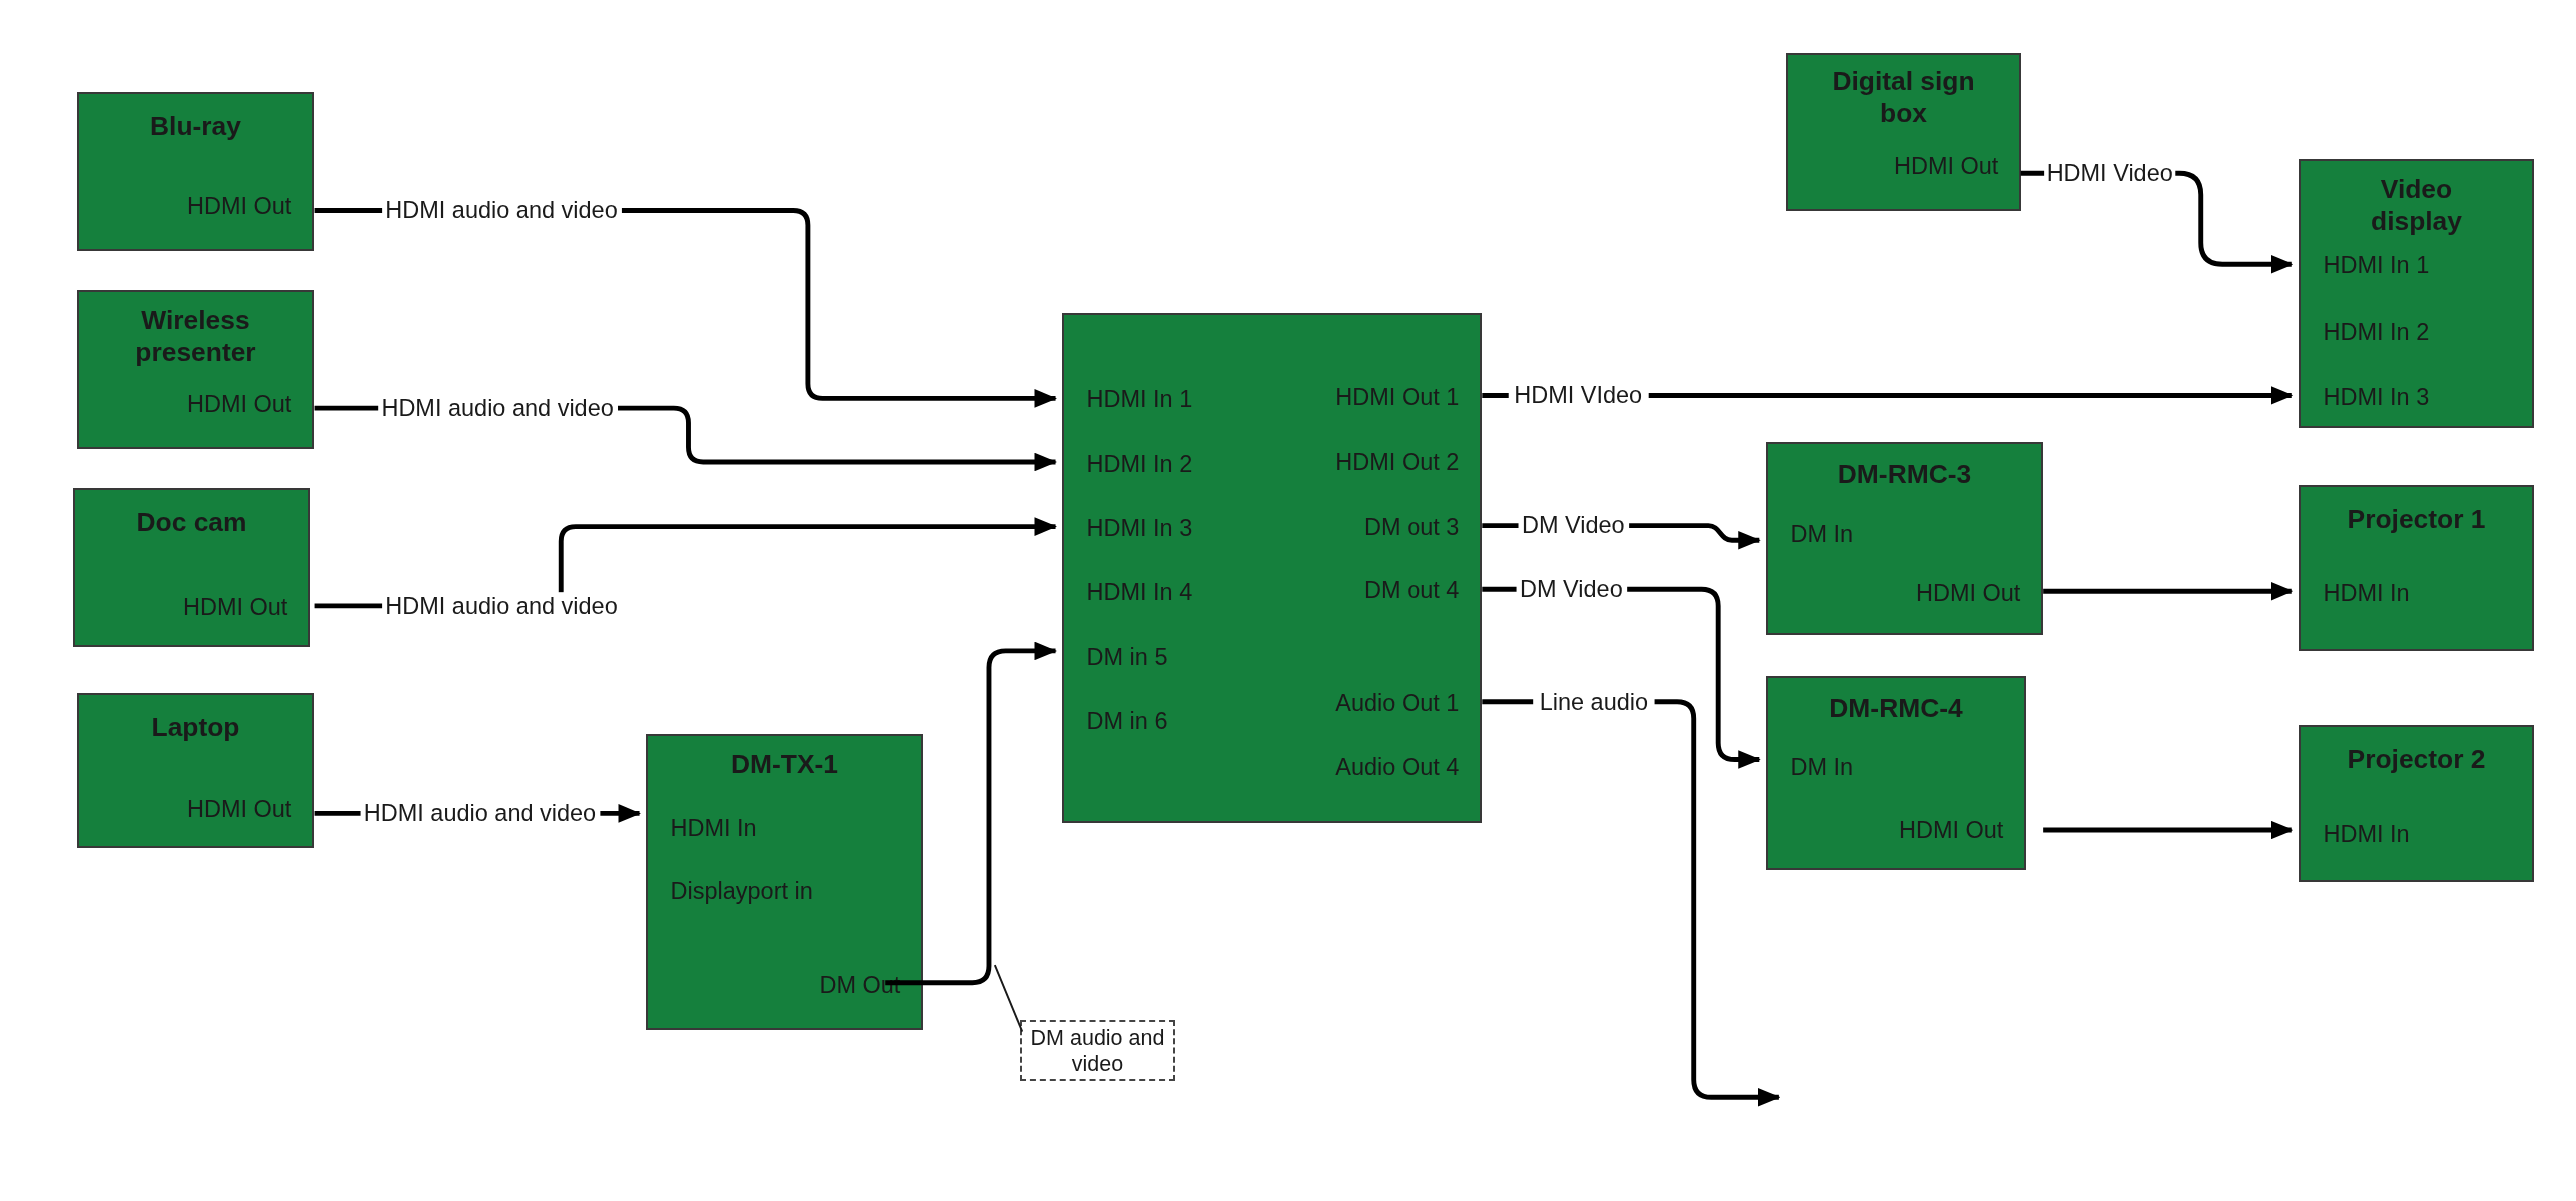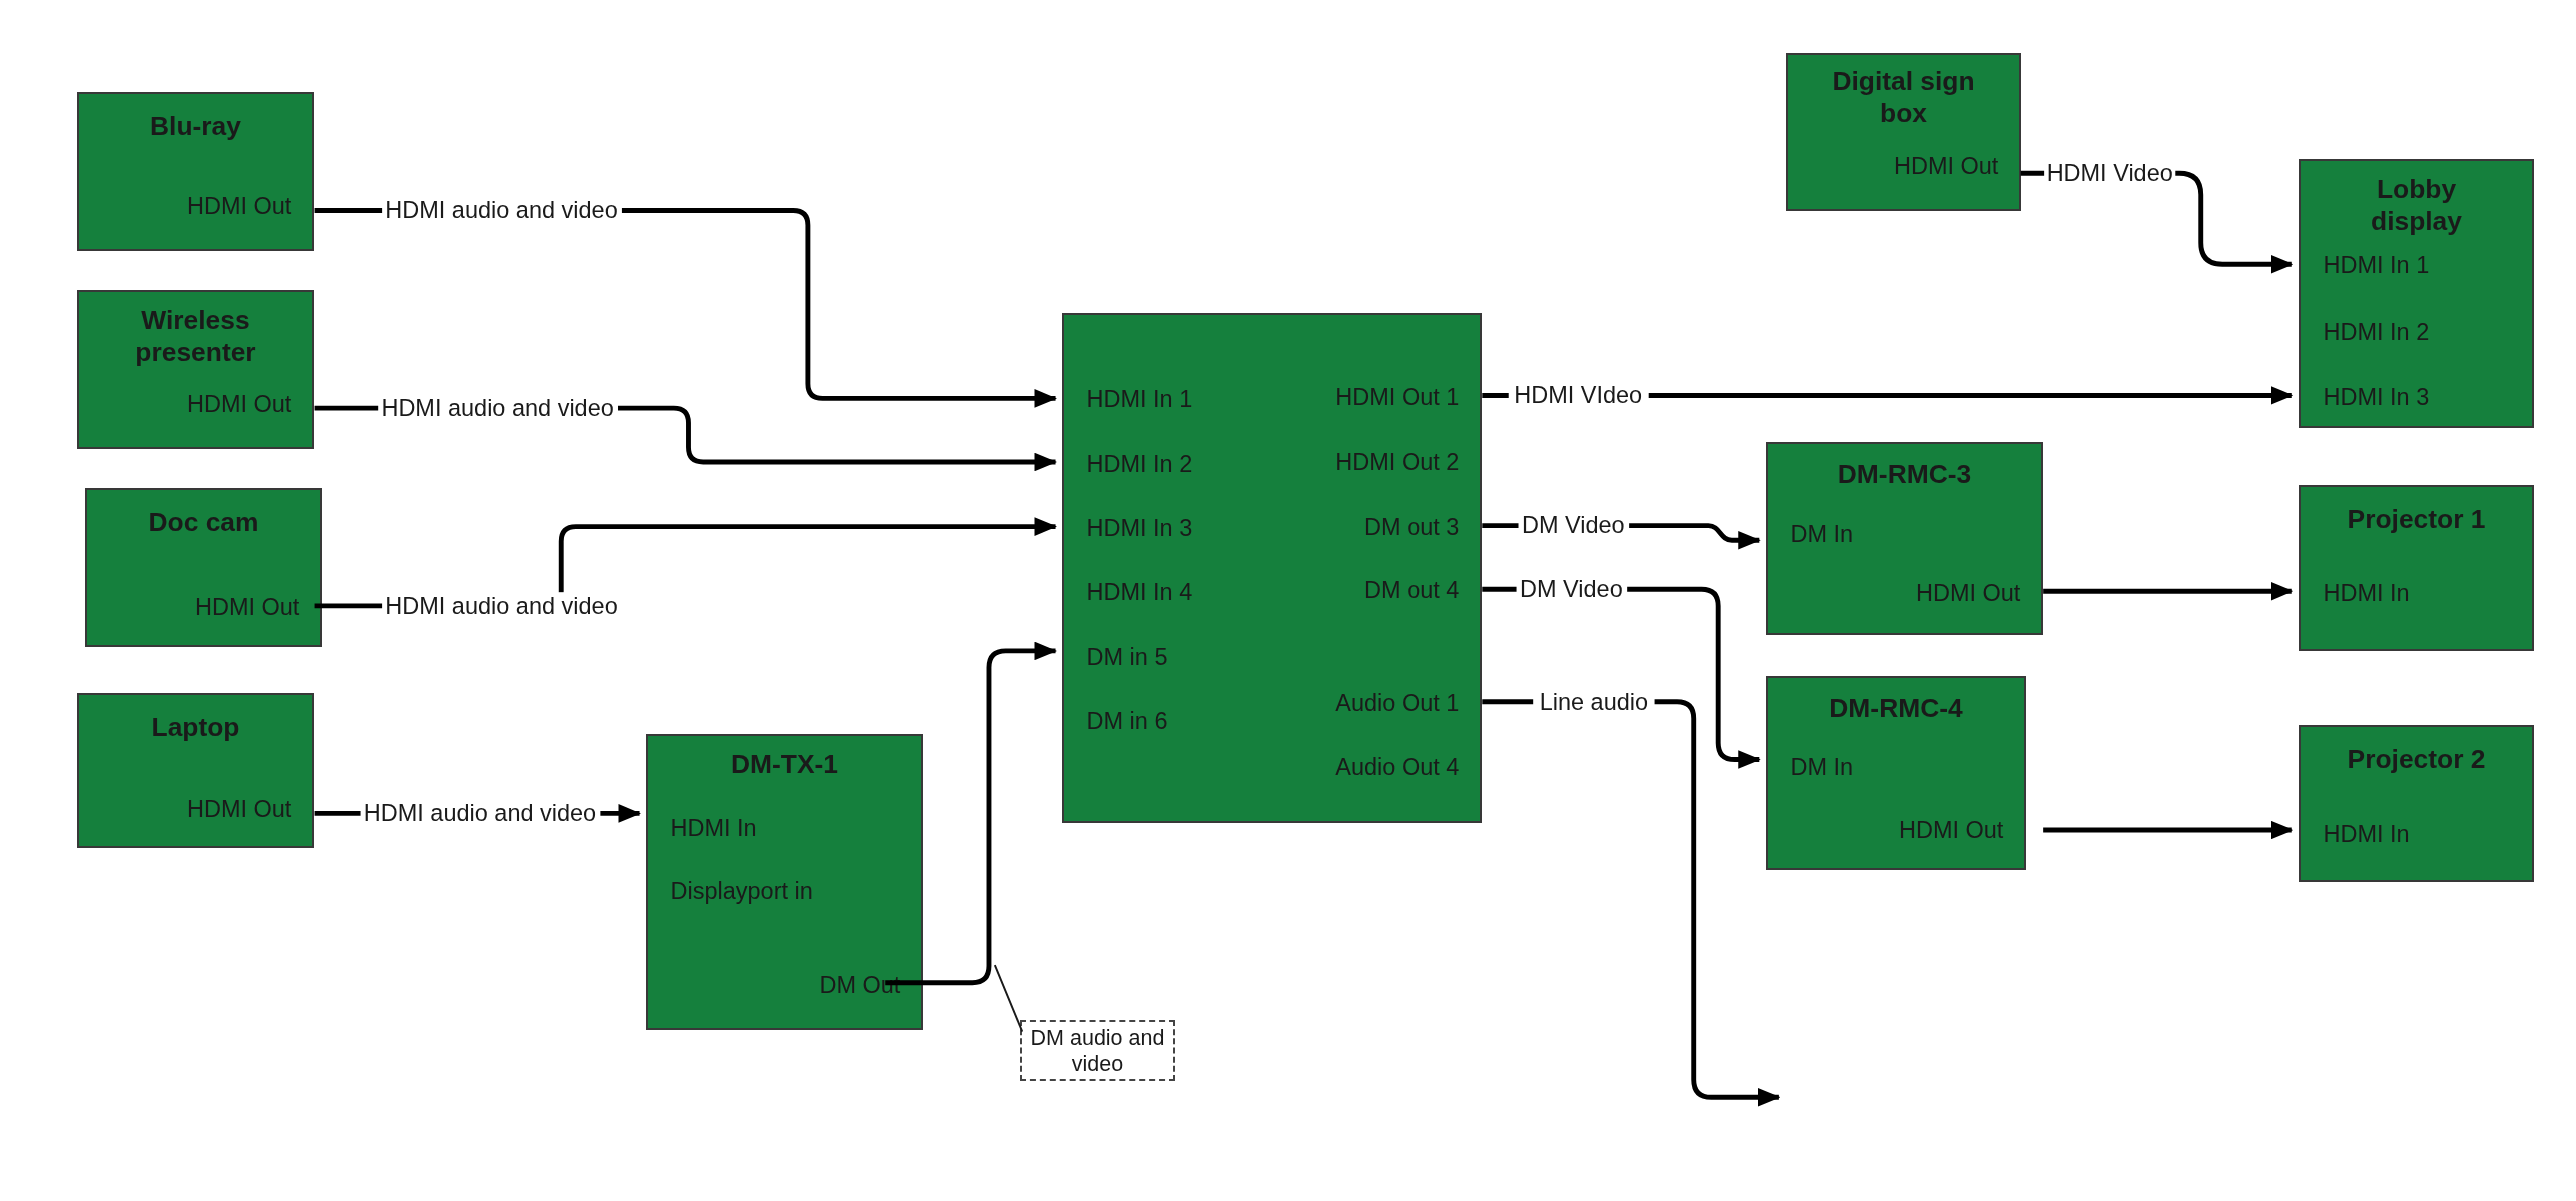--- a/index.html
+++ b/index.html
@@ -89,21 +89,21 @@
   <div class="node" style="left:77px;top:92px;width:237px;height:159px;">
     <div class="title">Blu-ray</div>
     <div class="port r" style="top:98px;">HDMI Out</div>
   </div>
 
   <div class="node" style="left:77px;top:290px;width:237px;height:159px;">
     <div class="title" style="margin-top:11.7px;max-width:176px;">Wireless presenter</div>
     <div class="port r" style="top:98px;">HDMI Out</div>
   </div>
 
-  <div class="node" style="left:85px;top:488px;width:237px;height:159px;">
+  <div class="node" style="left:73px;top:488px;width:237px;height:159px;">
     <div class="title">Doc cam</div>
     <div class="port r" style="top:103px;">HDMI Out</div>
   </div>
 
   <div class="node" style="left:77px;top:693px;width:237px;height:155px;">
     <div class="title">Laptop</div>
     <div class="port r" style="top:100px;">HDMI Out</div>
   </div>
 
   <div class="node" style="left:646px;top:734px;width:277px;height:296px;">
@@ -127,21 +127,21 @@
     <div class="port r" style="top:374px;">Audio Out 1</div>
     <div class="port r" style="top:438px;">Audio Out 4</div>
   </div>
 
   <div class="node" style="left:1786px;top:53px;width:235px;height:158px;">
     <div class="title" style="margin-top:9.8px;max-width:171px;">Digital sign box</div>
     <div class="port r" style="top:97px;">HDMI Out</div>
   </div>
 
   <div class="node" style="left:2299px;top:159px;width:235px;height:269px;">
-    <div class="title" style="margin-top:11.7px;max-width:147px;">Lobby display</div>
+    <div class="title" style="margin-top:11.7px;max-width:147px;">Video display</div>
     <div class="port l" style="top:90px;">HDMI In 1</div>
     <div class="port l" style="top:157px;">HDMI In 2</div>
     <div class="port l" style="top:222px;">HDMI In 3</div>
   </div>
 
   <div class="node" style="left:1766px;top:442px;width:277px;height:193px;">
     <div class="title" style="margin-top:13.7px;">DM-RMC-3</div>
     <div class="port l" style="top:76px;">DM In</div>
     <div class="port r" style="top:135px;">HDMI Out</div>
   </div>

